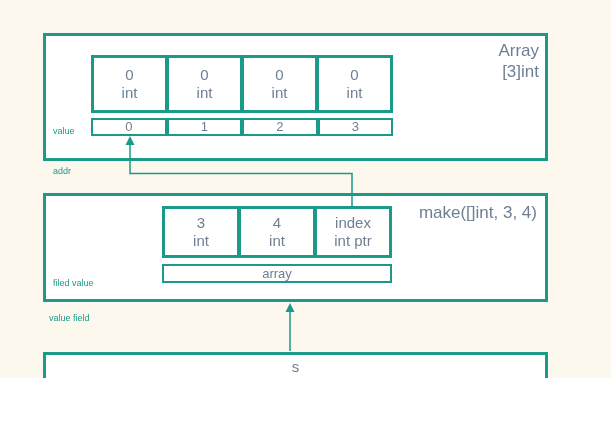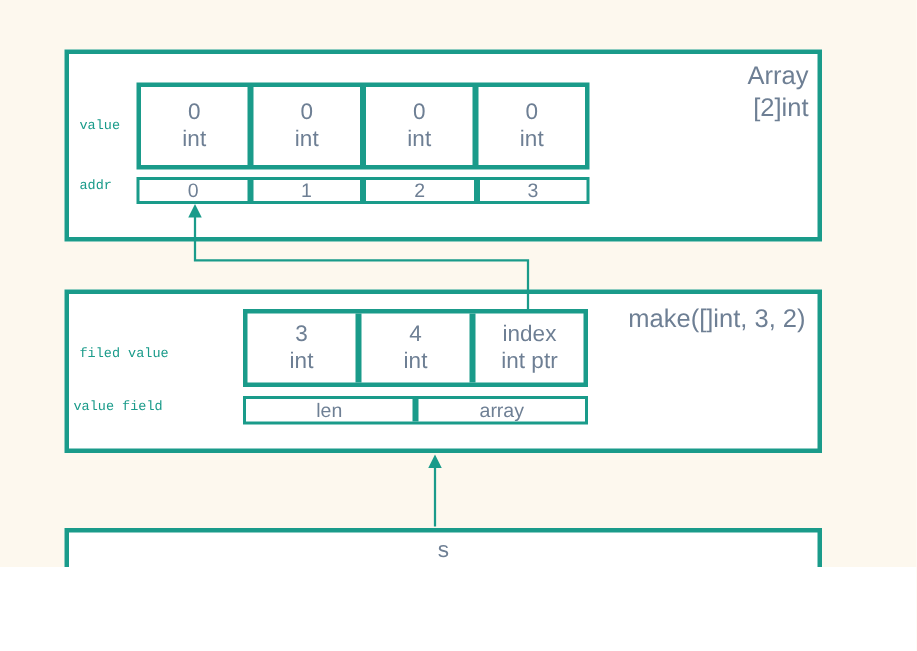--- a/index.html
+++ b/index.html
@@ -18,22 +18,22 @@
     left:43px; top:352px; width:505px; height:29px;
     display:flex; align-items:center; justify-content:center;
     color:#6e7f94; font-size:15px;
   }
   .box-title {
     position:absolute; top:4px; right:6px; text-align:right;
     color:#6e7f94; font-size:17px; line-height:21px; white-space:nowrap;
   }
   .row-label {
     position:absolute; left:7px;
-    font-family:Liberation Mono, monospace;
-    font-size:9px; color:#1a9b8a; white-space:nowrap;
+    font-family:Liberation Sans, sans-serif;
+    font-size:9px; color:#1a9b8a; white-space:nowrap;margin-top:47px;
   }
   .cell-grid {
     position:absolute; display:flex; background:#ffffff;
     border:3px solid #1a9b8a; box-sizing:border-box;
   }
   .value-grid  { left:45px;  top:19px; width:302px; height:58px; }
   .index-grid  { left:45px;  top:82px; width:302px; height:18px; border-width:2px; }
   .fv-grid     { left:116px; top:10px; width:230px; height:52px; }
   .sf-grid     { left:116px; top:68px; width:230px; height:19px; border-width:2px; }
   .cell {
@@ -50,21 +50,21 @@
   .arrows { position:absolute; left:0; top:0; z-index:5; pointer-events:none; }
 </style>
 </head>
 <body>
 
 <div class="canvas">
 
   <div class="box array-box">
     <div class="box-title">
       <div>Array</div>
-      <div>[2]int</div>
+      <div>[3]int</div>
     </div>
     <div class="row-label" style="top:43px;">value</div>
     <div class="row-label" style="top:83px;">addr</div>
 
     <div class="cell-grid value-grid">
       <div class="cell">
         <div>0</div>
         <div>int</div>
       </div>
       <div class="cell">
@@ -84,42 +84,41 @@
     <div class="cell-grid index-grid">
       <div class="mini-cell">0</div>
       <div class="mini-cell">1</div>
       <div class="mini-cell">2</div>
       <div class="mini-cell">3</div>
     </div>
   </div>
 
   <div class="box slice-box">
     <div class="box-title" style="top:6px; right:8px;">
-      <div>make([]int, 3, 2)</div>
+      <div>make([]int, 3, 4)</div>
     </div>
     <div class="row-label" style="top:35px;">filed value</div>
     <div class="row-label" style="left:3px; top:70px;">value field</div>
 
     <div class="cell-grid fv-grid">
       <div class="cell">
         <div>3</div>
         <div>int</div>
       </div>
       <div class="cell">
         <div>4</div>
         <div>int</div>
       </div>
       <div class="cell">
         <div>index</div>
         <div>int ptr</div>
       </div>
     </div>
 
     <div class="cell-grid sf-grid">
-      <div class="mini-cell">len</div>
       <div class="mini-cell">array</div>
     </div>
   </div>
 
   <div class="box s-box">
     <span>s</span>
   </div>
 
   <svg class="arrows" width="611" height="434" viewBox="0 0 611 434">
     <g stroke="#1a9b8a" stroke-width="1.5" fill="none">

